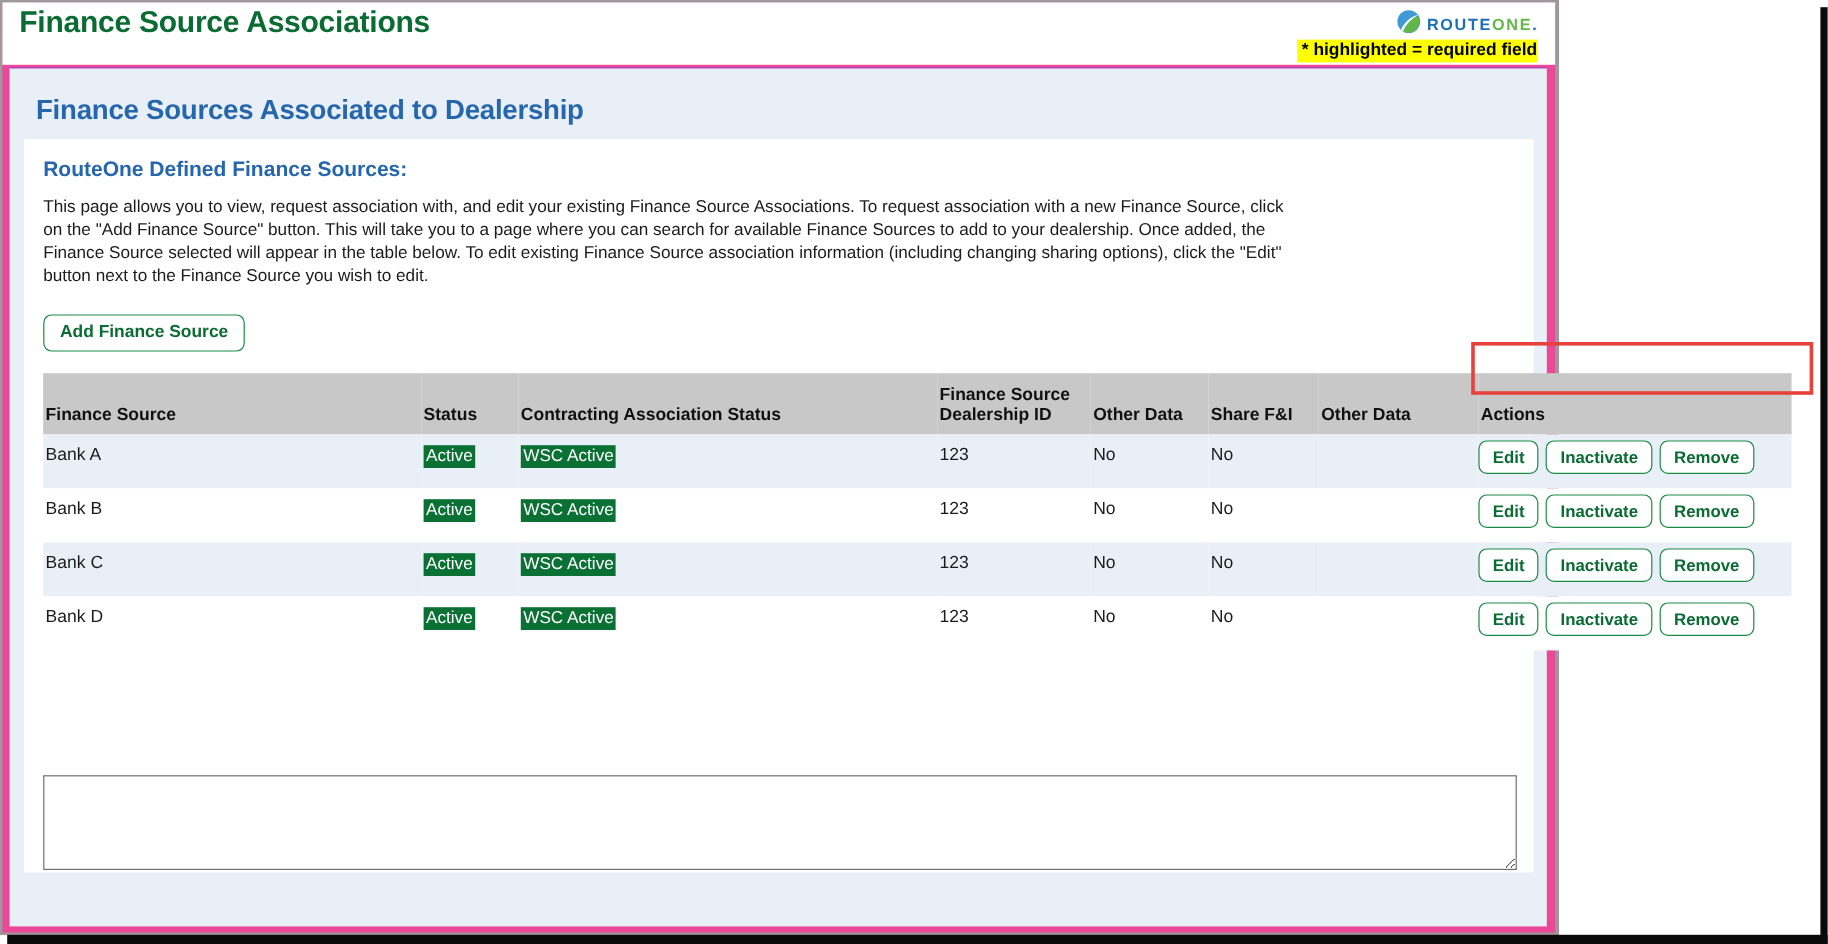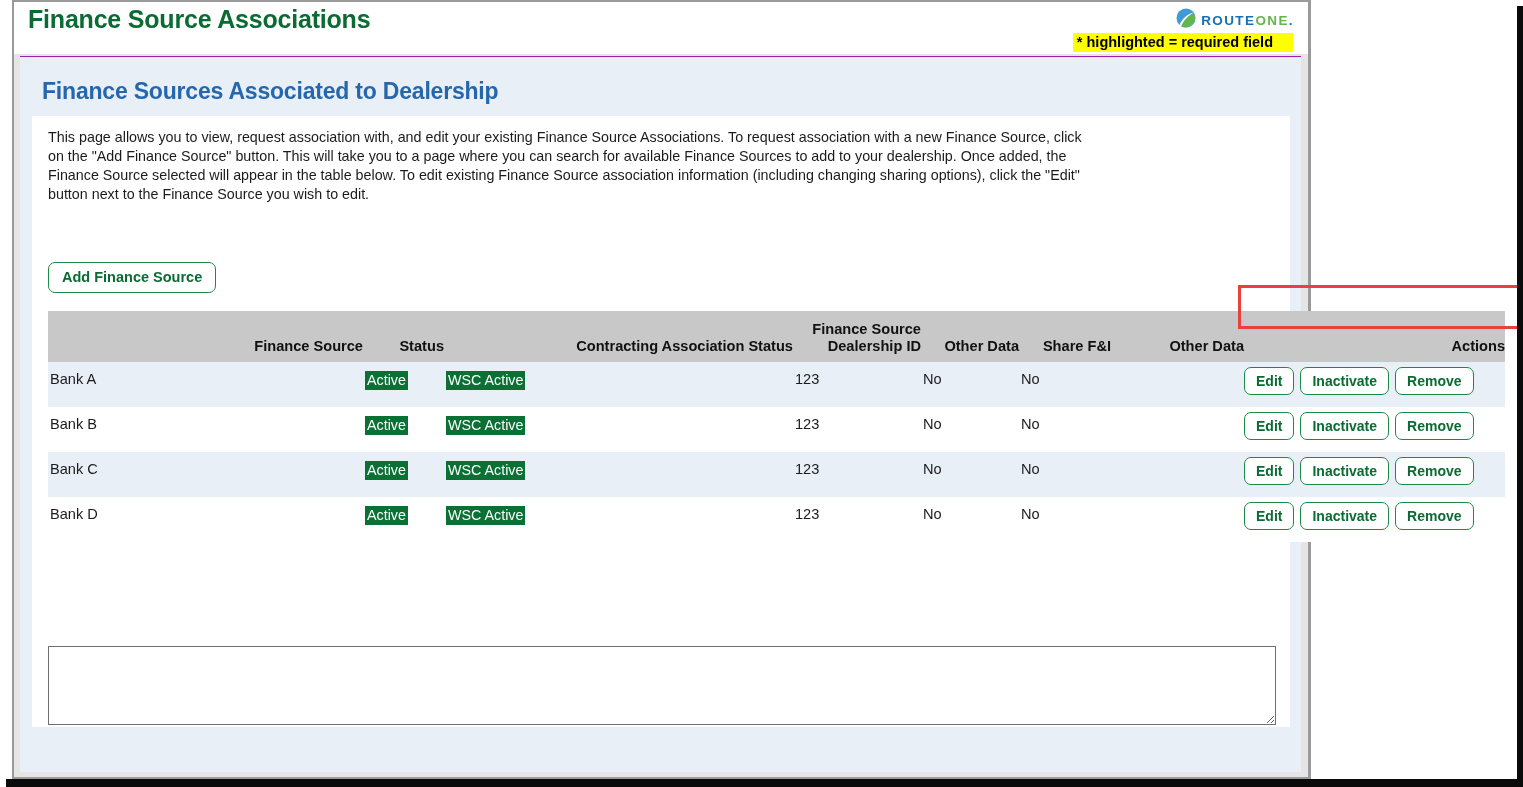--- a/index.html
+++ b/index.html
@@ -11,24 +11,24 @@
     width: 1523px;
     height: 787px;
     font-family: "Liberation Sans", sans-serif;
     overflow: hidden;
     position: relative;
   }
 
   
   #page-frame {
     position: absolute;
-    left: 12px; top: 0;
+    left: 0; top: 0;
     width: 1299px;
     height: 779px;
-    background: #e5e5e5;
+    background: #ec4899;
     border: 2px solid #9a9a9a;
     border-right-width: 3px;
     box-sizing: border-box;
   }
   
   #shadow-bottom {
     position: absolute;
     left: 6px; top: 779px;
     width: 1517px; height: 8px;
     background: #0a0a0a;
@@ -75,21 +75,21 @@
   #logo-text .dot { color: #1a6fb5; }
 
   #required-note {
     position: absolute;
     right: 15px;
     top: 31px;
     background: #ffff00;
     color: #000000;
     font-size: 14.5px;
     font-weight: bold;
-    padding: 1px 20px 2px 4px;
+    padding: 1px 0 2px 4px;
     white-space: nowrap;
   }
 
   
   #outer-panel {
     position: absolute;
     left: 6px;
     top: 54px;
     right: 7px;
     bottom: 5px;
@@ -171,21 +171,21 @@
   table#fs-table {
     border-collapse: collapse;
     width: 100%;
     table-layout: fixed;
   }
   #fs-table thead th {
     background: #c8c8c8;
     color: #111111;
     font-size: 14.6px;
     font-weight: bold;
-    text-align: right;
+    text-align: left;
     vertical-align: bottom;
     padding: 8px 0 7px 0;
     height: 36px;
     line-height: 17px;
   }
   #fs-table thead th .hdr-pad { padding-left: 2px; display:block; }
   #fs-table tbody td {
     font-size: 14.6px;
     color: #1b1b1b;
     vertical-align: top;
@@ -287,20 +287,21 @@
 
     <div id="required-note">* highlighted = required field</div>
   </div>
 
   <div id="outer-panel">
 
     <div id="section-heading">Finance Sources Associated to Dealership</div>
 
     <div id="inner-card">
 
+      <div id="subsection-heading">RouteOne Defined Finance Sources:</div>
 
       <p id="intro-paragraph">This page allows you to view, request association with, and edit your existing Finance Source Associations. To request association with a new Finance Source, click on the "Add Finance Source" button. This will take you to a page where you can search for available Finance Sources to add to your dealership. Once added, the Finance Source selected will appear in the table below. To edit existing Finance Source association information (including changing sharing options), click the "Edit" button next to the Finance Source you wish to edit.</p>
 
       <button class="btn" id="add-finance-source-button">Add Finance Source</button>
 
       <div id="fs-table-wrap">
         <table id="fs-table">
           <colgroup>
             <col style="width:315px">
             <col style="width:81px">

